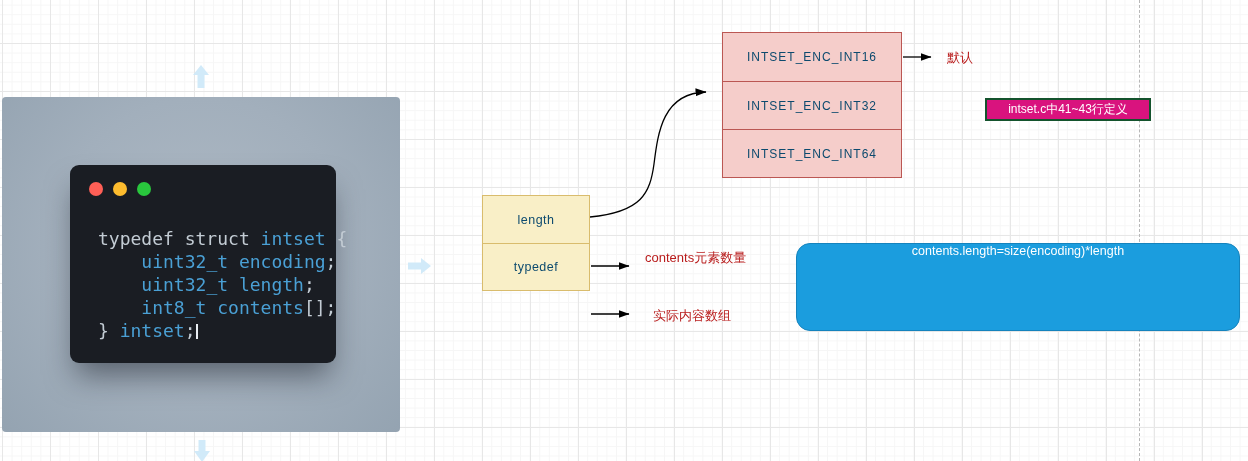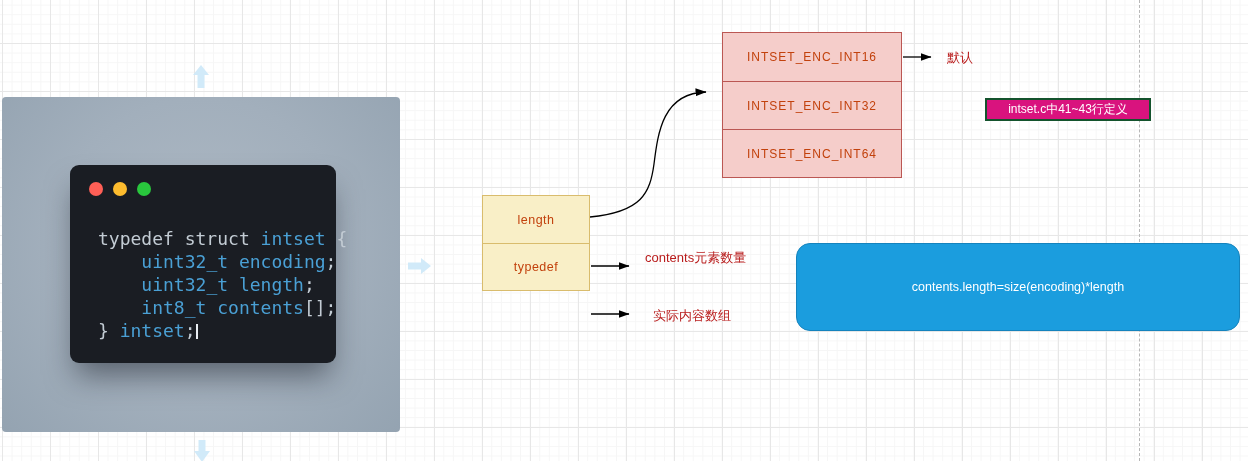--- a/index.html
+++ b/index.html
@@ -39,21 +39,21 @@
     font-size:18px; line-height:23px; white-space:pre;
   }
   .tok-plain { color:#c3ccd4; }
   .tok-blue  { color:#4aa0d5; }
   .caret { display:inline-block; width:2px; height:15px; background:#e8edf2; vertical-align:-2px; }
 
   
   .dtable { border:1px solid; }
   .trow {
     display:flex; align-items:center; justify-content:center;
-    color:#c2410c; border-top:1px solid;
+    color:#0c4a6e; border-top:1px solid;
   }
   .trow:first-child { border-top:none; }
   .struct-table { left:482px; top:195px; width:108px; background:#f9efc7; border-color:#d9bc6d; }
   .struct-table .trow { height:47px; border-color:#d9bc6d; font-size:12.5px; letter-spacing:.5px; }
   .enum-table { left:722px; top:32px; width:180px; background:#f5cdca; border-color:#bb5753; }
   .enum-table .trow { height:48px; border-color:#bb5753; font-size:12px; letter-spacing:1px; }
 
   
   .lbl { font-size:13px; color:#b91c1c; white-space:nowrap; }
   .lbl-default  { left:947px; top:49px; }
@@ -63,21 +63,21 @@
   .def-note {
     left:985px; top:98px; width:166px; height:23px;
     background:#d9137e; border:2px solid #14532d;
     color:#ffffff; font-size:12px;
     display:flex; align-items:center; justify-content:center; white-space:nowrap;
   }
   .formula-box {
     left:796px; top:243px; width:444px; height:88px; border-radius:14px;
     background:#1b9dde; border:1px solid #1583bd;
     color:#ffffff; font-size:12.5px;
-    display:flex; align-items:center; justify-content:center;
+    display:flex; align-items:flex-start; justify-content:center;
   }
 
   svg.overlay { left:0; top:0; pointer-events:none; }
   .hint-arrow { fill:#cfe9f9; opacity:.95; }
 </style>
 </head>
 <body>
 
 <div class="abs guide-v"></div>
 

